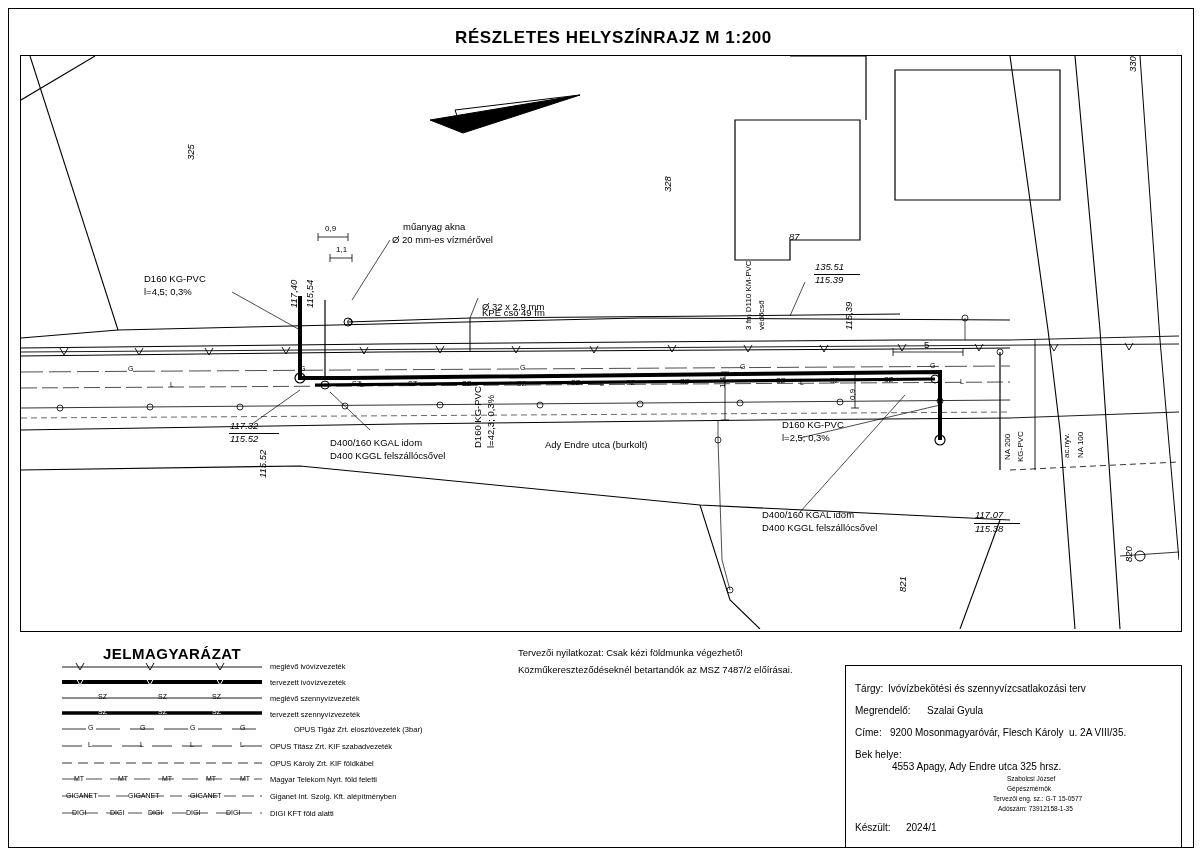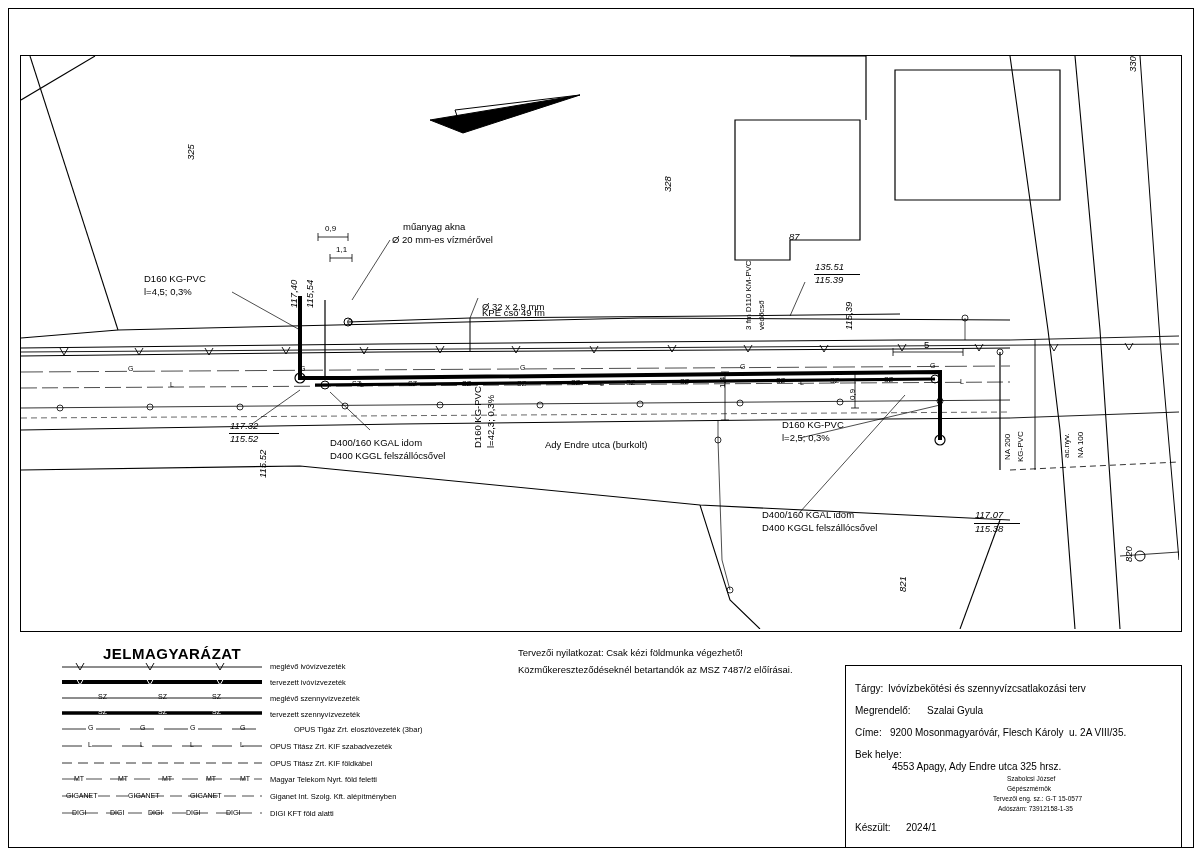--- a/index.html
+++ b/index.html
@@ -20,20 +20,21 @@
   .tb{font-size:10px;}
   .tb-sm{font-size:6.5px;}
 </style>
 </head>
 <body>
 
 <div id="sheet">
 
   <div class="frame" style="left:8px;top:8px;width:1184px;height:838px;"></div>
 
+  <div class="txt title" style="left:455px;top:28px;">RÉSZLETES HELYSZÍNRAJZ M 1:200</div>
 
   <div class="frame" style="left:20px;top:55px;width:1160px;height:575px;"></div>
 
   <svg width="1200" height="854">
     <defs>
       <clipPath id="planclip">
           <rect x="21" y="56" width="1158" height="573"></rect>
         </clipPath>
     </defs>
     <g clip-path="url(#planclip)" stroke="#000" fill="none">
@@ -305,21 +306,21 @@
     <div class="txt lbl-xs" style="position:absolute;left:186px;top:809px;">DIGI</div>
     <div class="txt lbl-xs" style="position:absolute;left:226px;top:809px;">DIGI</div>
   </div>
 
   <div class="txt legend-row-label" style="left:270px;top:663px;">meglévő ivóvízvezeték</div>
   <div class="txt legend-row-label" style="left:270px;top:679px;">tervezett ivóvízvezeték</div>
   <div class="txt legend-row-label" style="left:270px;top:695px;">meglévő szennyvízvezeték</div>
   <div class="txt legend-row-label" style="left:270px;top:711px;">tervezett szennyvízvezeték</div>
   <div class="txt legend-row-label" style="left:270px;top:726px;margin-left:24px;">OPUS Tigáz Zrt. elosztóvezeték (3bar)</div>
   <div class="txt legend-row-label" style="left:270px;top:743px;">OPUS Titász Zrt. KIF szabadvezeték</div>
-  <div class="txt legend-row-label" style="left:270px;top:760px;">OPUS Titász Zrt. KIF földkábel</div>
+  <div class="txt legend-row-label" style="left:270px;top:760px;">OPUS Károly Zrt. KIF földkábel</div>
   <div class="txt legend-row-label" style="left:270px;top:776px;">Magyar Telekom Nyrt. föld feletti</div>
   <div class="txt legend-row-label" style="left:270px;top:793px;">Giganet Int. Szolg. Kft. alépítményben</div>
   <div class="txt legend-row-label" style="left:270px;top:810px;">DIGI KFT föld alatti</div>
 
   <div class="txt note" style="left:487px;top:648px;">Tervezői nyilatkozat: Csak kézi földmunka végezhető!</div>
   <div class="txt note" style="left:487px;top:665px;">Közműkereszteződéseknél betartandók az MSZ 7487/2 előírásai.</div>
 
   <div class="blockbox" style="left:845px;top:665px;width:335px;height:181px;"></div>
 
   <div class="txt tb" style="left:855px;top:683px;">Tárgy:</div>

